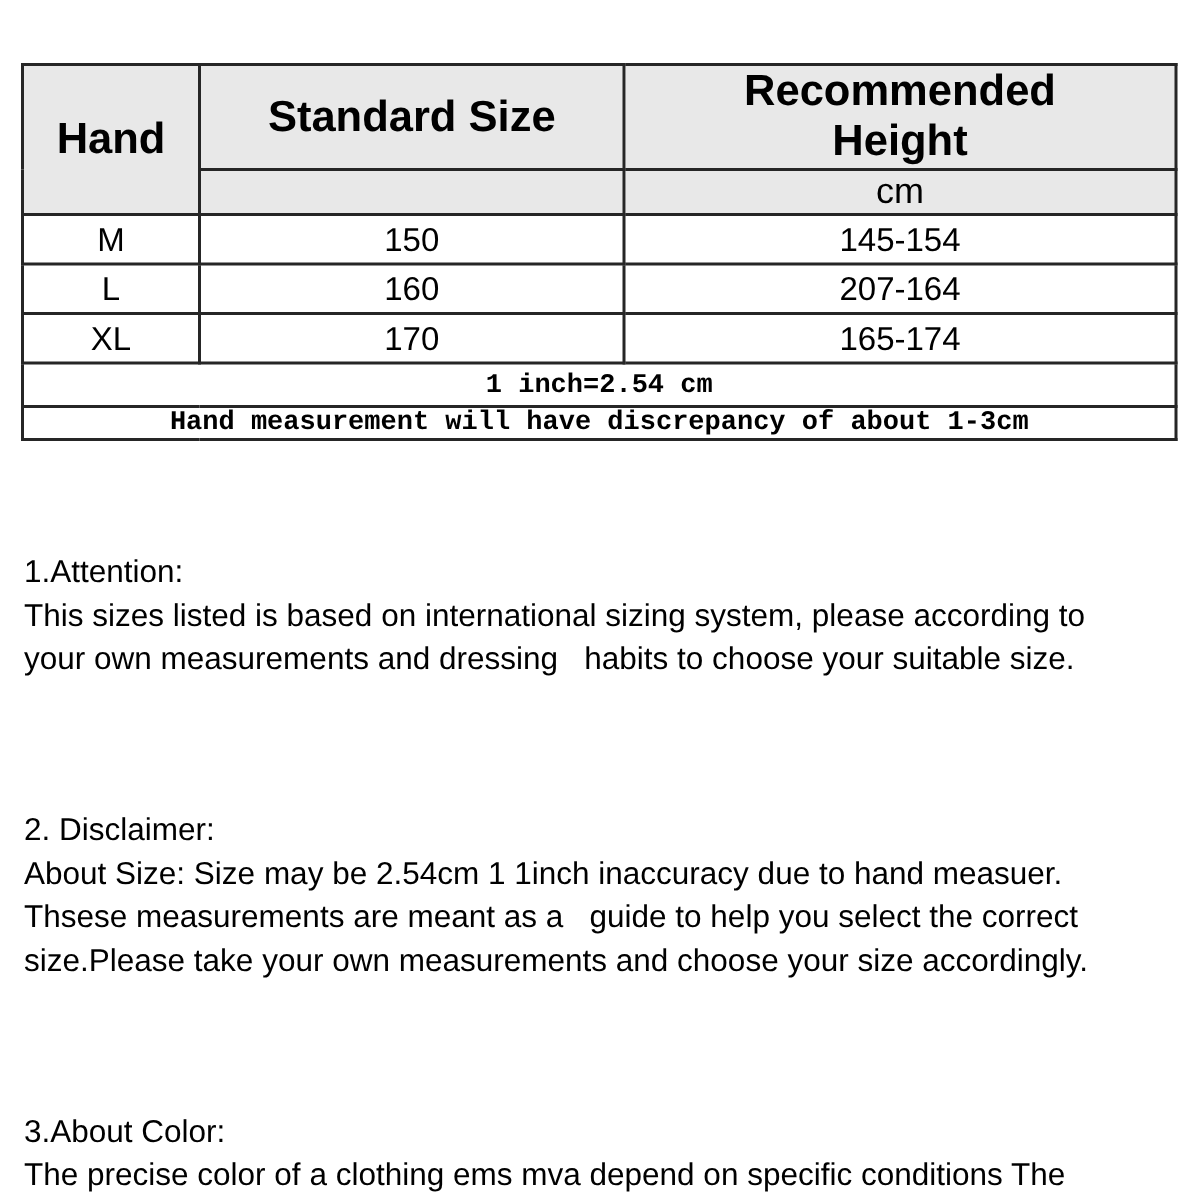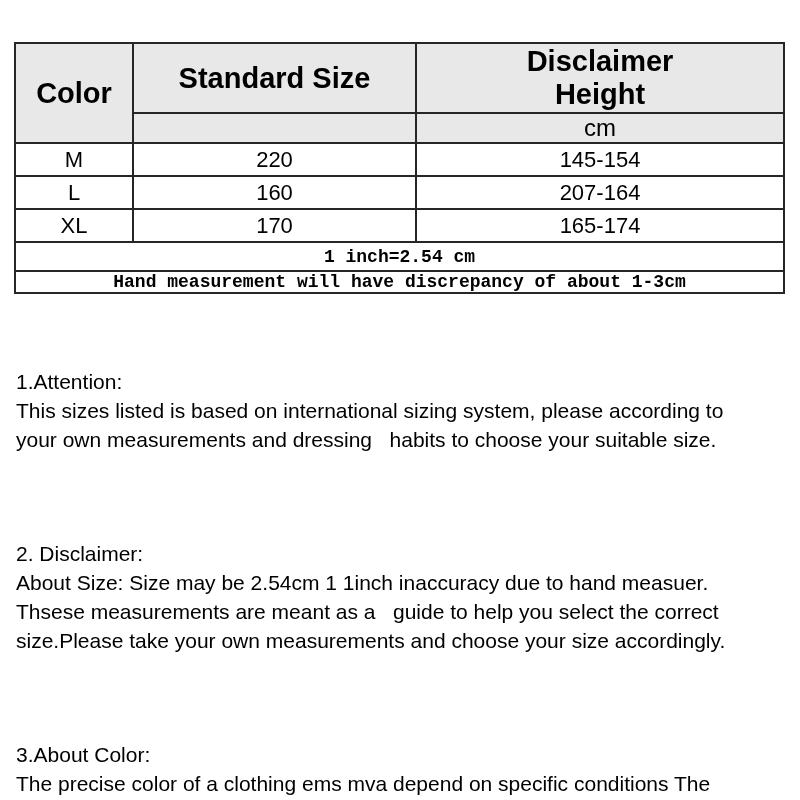--- a/index.html
+++ b/index.html
@@ -76,33 +76,33 @@
 <div id="canvas">
 
   <table class="size-chart">
     <colgroup>
       <col style="width:118px">
       <col style="width:283px">
       <col style="width:368px">
     </colgroup>
     <tbody>
       <tr class="hdr-row-1">
-        <td class="hdr" rowspan="2">Color</td>
+        <td class="hdr" rowspan="2">Hand</td>
         <td class="hdr">Standard Size</td>
-        <td class="hdr hdr-wrap">Disclaimer
+        <td class="hdr hdr-wrap">Recommended
 Height</td>
       </tr>
       <tr class="hdr-row-2">
         <td class="sub"></td>
         <td class="sub">cm</td>
       </tr>
 
       <tr class="data-row">
         <td class="cell">M</td>
-        <td class="cell">220</td>
+        <td class="cell">150</td>
         <td class="cell">145-154</td>
       </tr>
       <tr class="data-row">
         <td class="cell">L</td>
         <td class="cell">160</td>
         <td class="cell">207-164</td>
       </tr>
       <tr class="data-row">
         <td class="cell">XL</td>
         <td class="cell">170</td>

